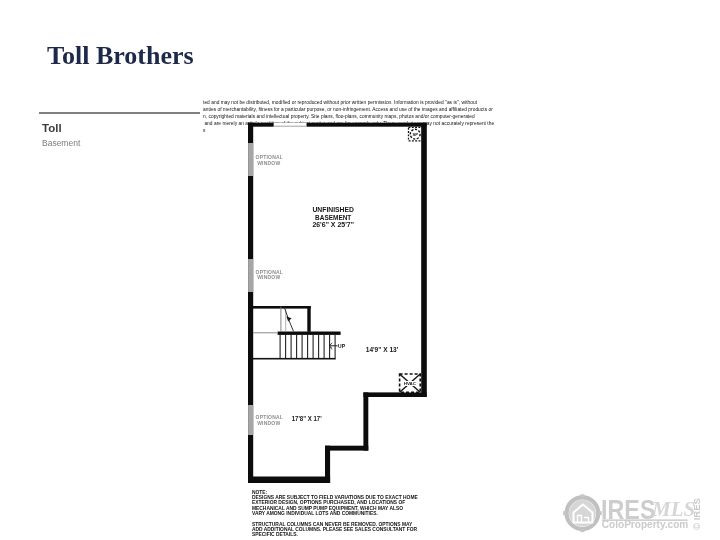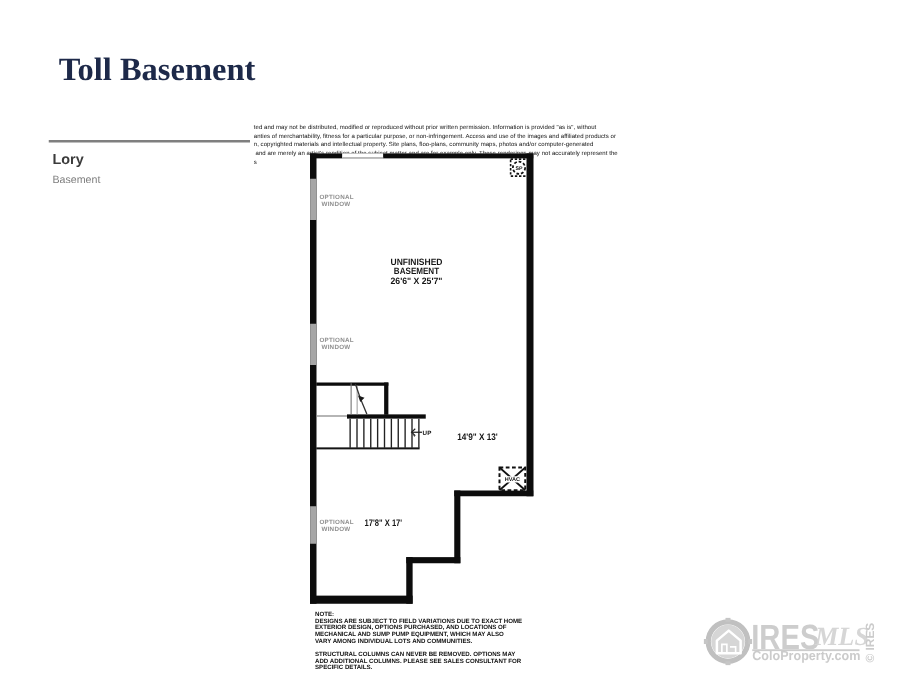--- a/index.html
+++ b/index.html
@@ -4,33 +4,33 @@
 <style>
   html,body{margin:0;padding:0;}
   body{width:720px;height:540px;background:#ffffff;position:relative;overflow:hidden;
        font-family:"Liberation Sans",sans-serif;}
   .abs{position:absolute;}
 </style>
 </head>
 <body>
 
 <div class="abs" style="left:47px;top:41px;width:160px;height:28px;color:#1d2949;
-     font-family:'Liberation Serif',serif;font-weight:bold;font-size:26px;letter-spacing:0px;">Toll Basement</div>
+     font-family:'Liberation Serif',serif;font-weight:bold;font-size:26px;letter-spacing:0px;">Toll Brothers</div>
 
 <div class="abs" style="left:203px;top:98.7px;width:340px;font-size:4.8px;line-height:7.15px;color:#101010;letter-spacing:0.05px;white-space:nowrap;">
 ted and may not be distributed, modified or reproduced without prior written permission. Information is provided "as is", without<br>
 anties of merchantability, fitness for a particular purpose, or non-infringement. Access and use of the images and affiliated products or<br>
 n, copyrighted materials and intellectual property. Site plans, floo-plans, community maps, photos and/or computer-generated<br>
 &nbsp;and are merely an artist's rendition of the subject matter and are for example only. These renderings may not accurately represent the<br>
 s
 </div>
 
 <div class="abs" style="left:39px;top:111.5px;width:161px;height:2.5px;background:#7f7f7f;"></div>
 
-<div class="abs" style="left:42px;top:122px;font-size:11.5px;font-weight:bold;color:#3b3b3b;">Lory</div>
+<div class="abs" style="left:42px;top:122px;font-size:11.5px;font-weight:bold;color:#3b3b3b;">Toll</div>
 
 <div class="abs" style="left:42px;top:138px;font-size:8.5px;color:#7d7d7d;">Basement</div>
 
 <svg class="abs" style="left:0;top:0;" width="720" height="540" viewBox="0 0 720 540">
 
   <polygon points="248,122.7 426.6,122.7 426.6,397 368.4,397 368.4,450.6 368.4,450.6 330,450.6 330,483 248,483" fill="#ffffff"></polygon>
 
   <rect x="248" y="122.7" width="178.6" height="4" fill="#0c0c0c"></rect>
 
   <g>

